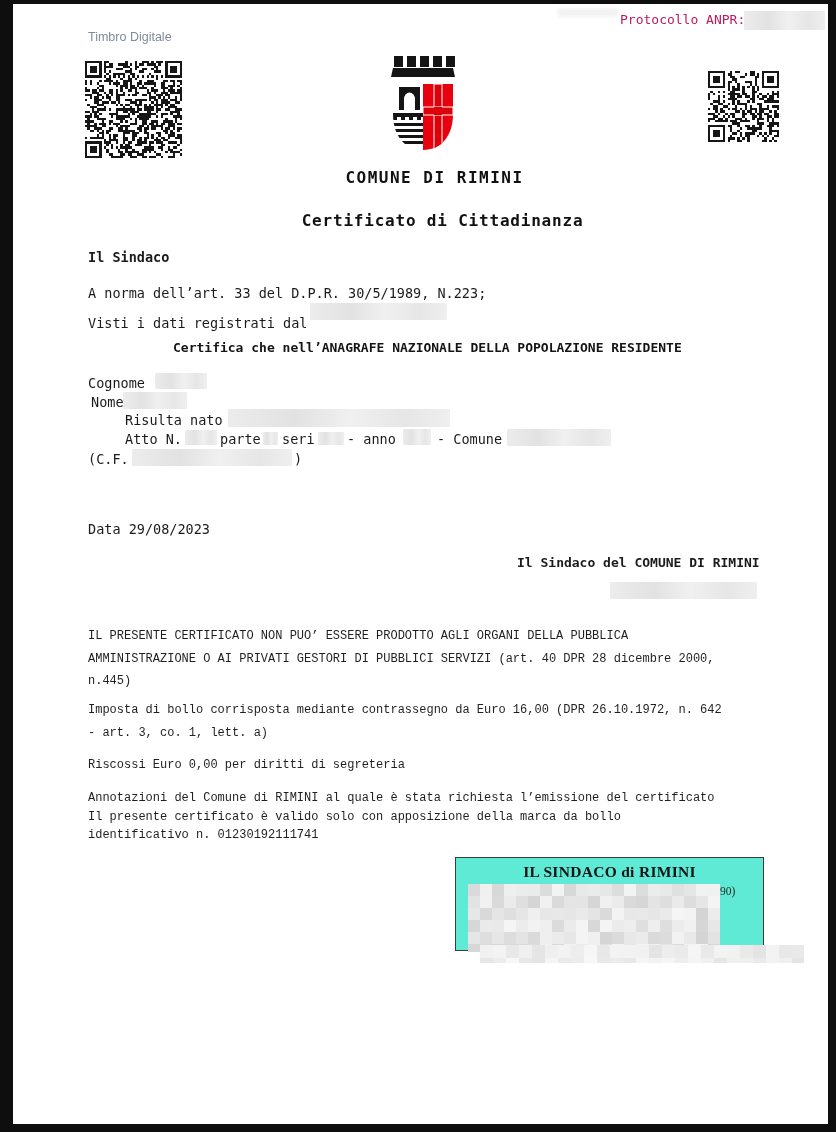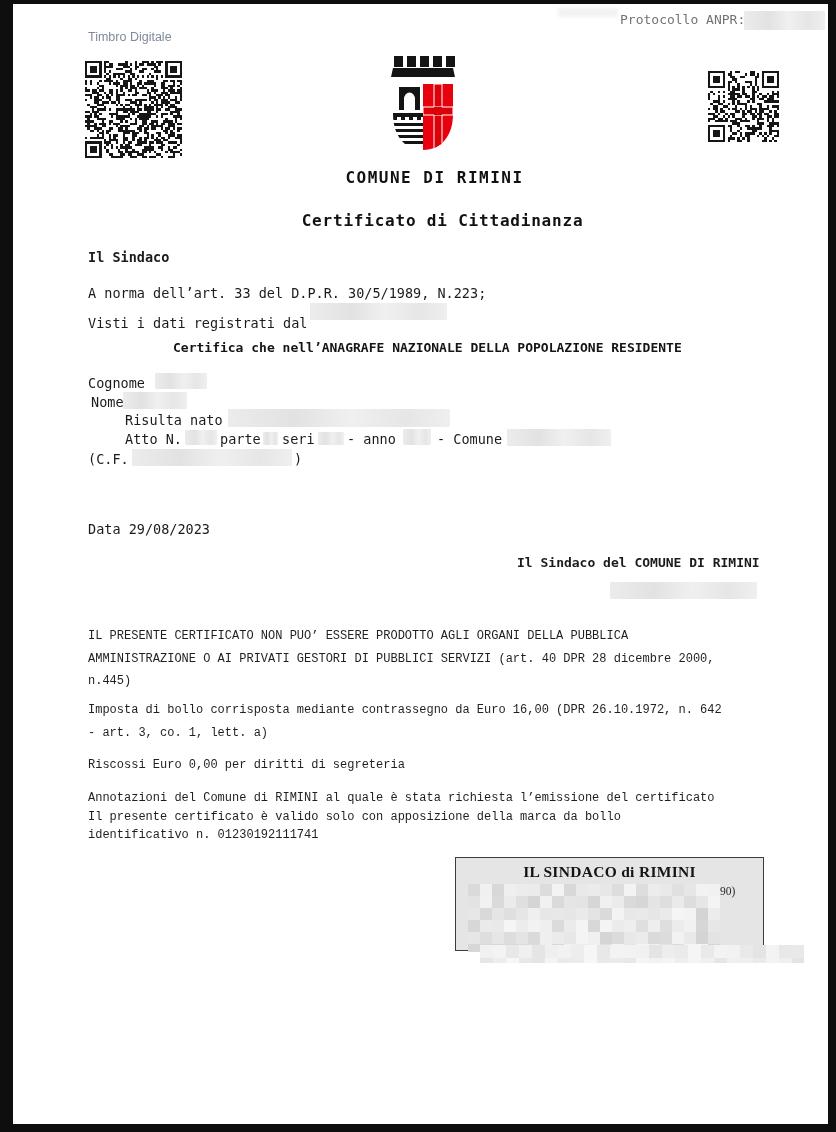--- a/index.html
+++ b/index.html
@@ -10,35 +10,35 @@
   }
   .page {
     position:absolute; left:13px; top:4px; width:815px; height:1120px;
     background:#ffffff; overflow:hidden;
   }
   .abs { position:absolute; }
   .mono-u { font-family:"DejaVu Sans Mono", monospace; font-size:13.5px; color:#1b1b1b; white-space:pre; }
   .mono-l { font-family:"Liberation Mono", monospace; font-size:12px; color:#1f1f1f; white-space:pre-line; line-height:22.5px; }
   .bold { font-weight:bold; }
   .timbro { font-family:"Liberation Sans", sans-serif; font-size:12.5px; color:#7e8b99; }
-  .proto { font-family:"DejaVu Sans Mono", monospace; font-size:13px; color:#737373; }
+  .proto { font-family:"DejaVu Sans Mono", monospace; font-size:13px; color:#be185d; }
   .center-line { left:14px; width:815px; text-align:center; }
   .title { font-size:16px; font-weight:bold; letter-spacing:1.5px; color:#111; font-family:"DejaVu Sans Mono", monospace; }
   .subtitle { font-size:16px; font-weight:bold; letter-spacing:0.8px; color:#111; font-family:"DejaVu Sans Mono", monospace;padding-left:16px; }
   .certifica { font-size:13px; font-weight:bold; color:#151515; font-family:"DejaVu Sans Mono", monospace; white-space:pre; }
   .redact {
     position:absolute; border-radius:1px;
     background:linear-gradient(90deg,#ececec,#e2e2e2 30%,#f0f0f0 55%,#e6e6e6 80%,#efefef);
     filter:blur(0.6px);
   }
   .smudge { position:absolute; background:#e9e9e9; filter:blur(1.5px); opacity:.55; border-radius:2px; }
   .qr { line-height:0; }
   .sig-box {
     position:absolute; left:442px; top:853px; width:309px; height:94px;
-    border:1.5px solid #3c3c3c; background:#e5e5e5;
+    border:1.5px solid #3c3c3c; background:#5eead4;
   }
   .sig-box-title {
     position:absolute; top:5px; left:0; width:100%; text-align:center;
     font-family:"Liberation Serif", serif; font-size:15.5px; font-weight:600; color:#141414;
     letter-spacing:0.3px;
   }
   .sig-partial {
     position:absolute; left:264px; top:27px;
     font-family:"Liberation Serif", serif; font-size:11.5px; color:#2a2a2a;
   }

